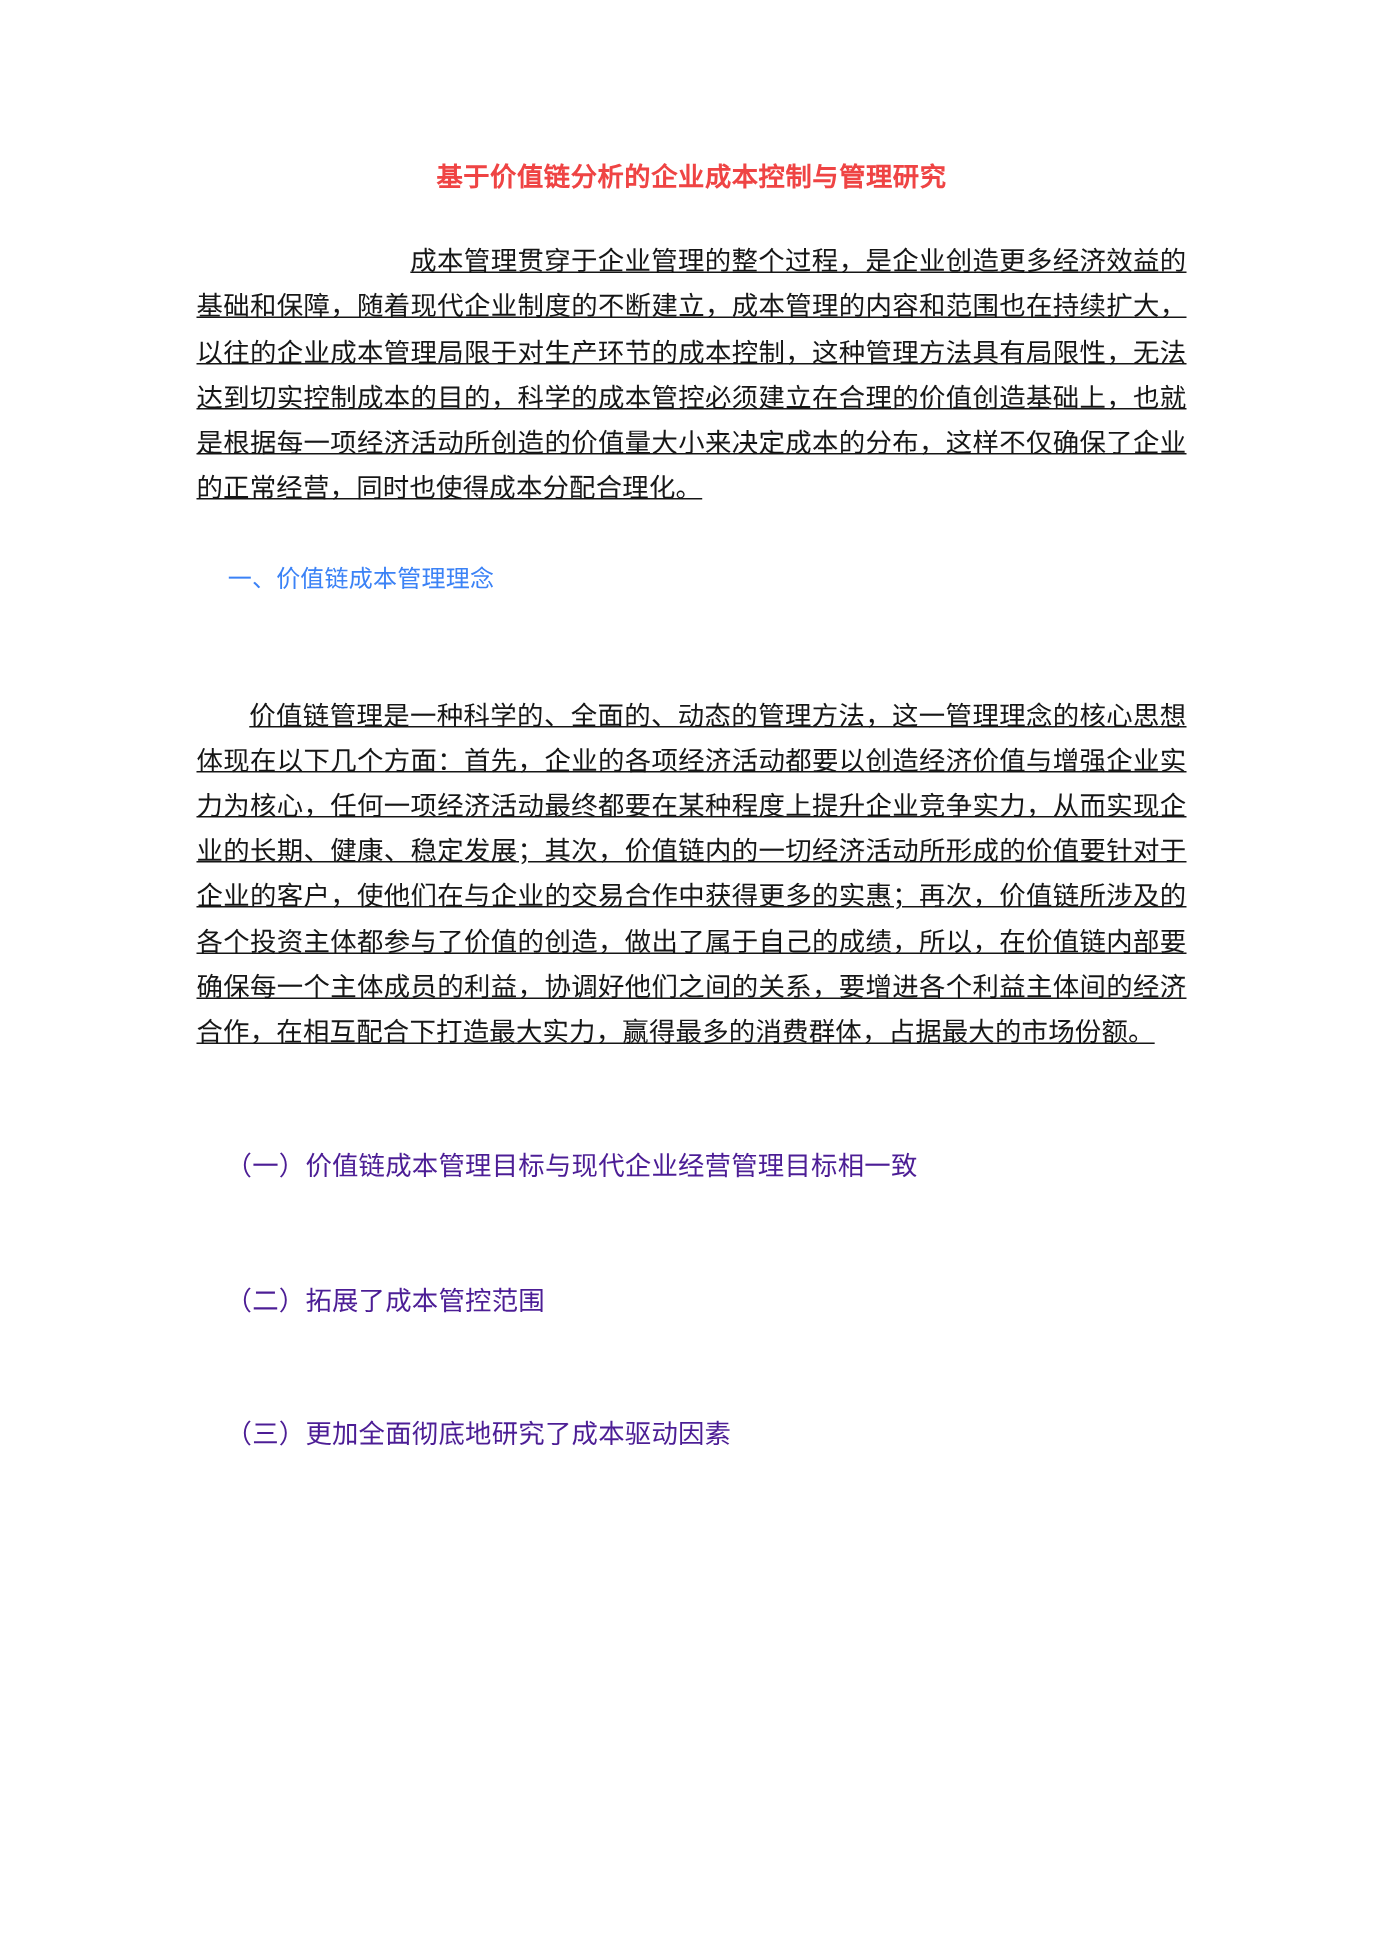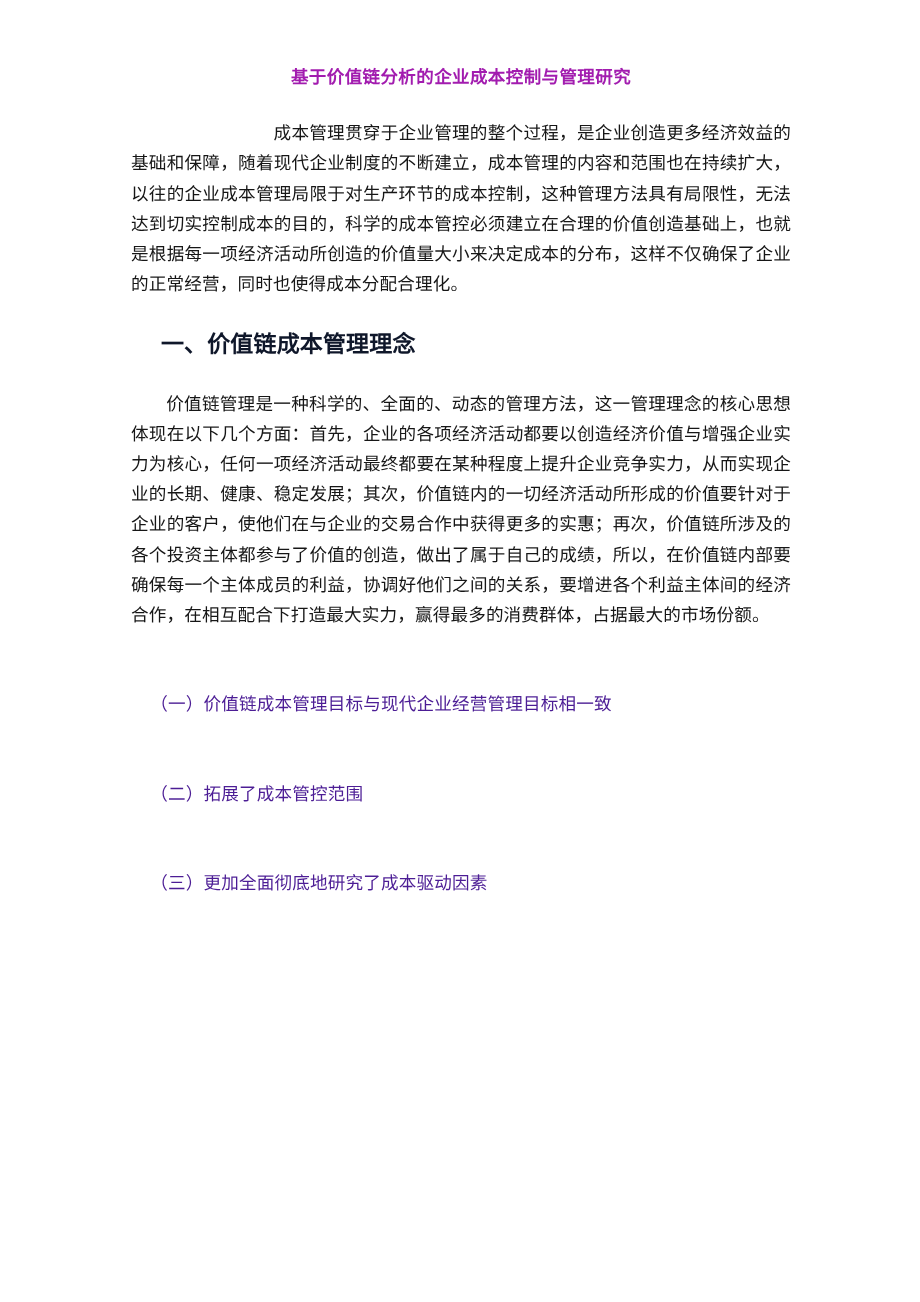--- a/index.html
+++ b/index.html
@@ -27,47 +27,49 @@
     top: 0;
     width: 660px;
   }
   .doc-title {
     text-align: center;
     font-size: 17.5px;
     font-weight: bold;
     line-height: 1.5;
     letter-spacing: 0.4px;
     margin: 0;
-    padding-top: 64px;
-    color: #a21caf;
+    padding-top: 106px;
+    color: #ef4444;
   }
   .para {
     font-size: 17.6px;
     line-height: 30.2px;
     text-align: justify;
     text-justify: inter-ideograph;
     margin: 0;
     letter-spacing: 0.15px;
     color: #161616;
     word-break: break-all;
+    text-decoration: underline;
   }
   .para.indent-2 {
     text-indent: 2em;
+    margin-top: 32px;
   }
   .para.indent-8 {
     text-indent: 8.1em;
   }
   .heading {
-    font-size: 23px;
+    font-size: 16px;
     line-height: 30.2px;
     margin: 0;
     text-indent: 1.3em;
     letter-spacing: 0.15px;
-    color: #0f172a;
-    font-weight: bold;
+    color: #3b82f6;
+    font-weight: normal;
   }
   .subheading {
     font-size: 17.6px;
     line-height: 30.2px;
     margin: 0;
     text-indent: 1.1em;
     letter-spacing: 0.15px;
     color: #4c1d95;
     font-weight: normal;
   }

